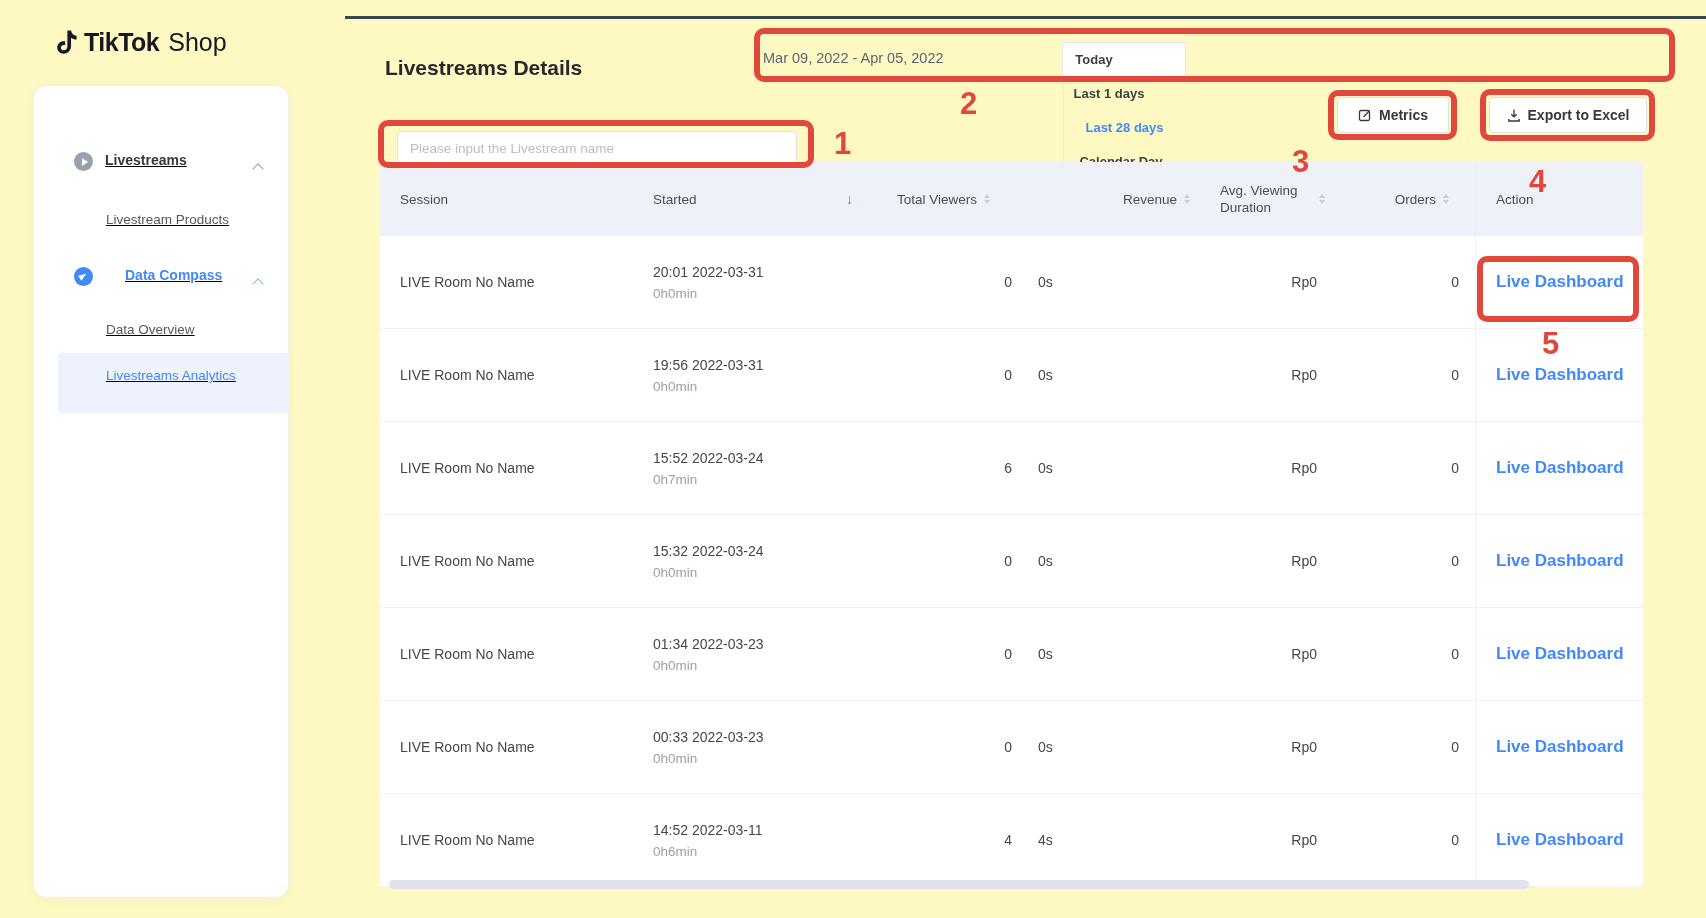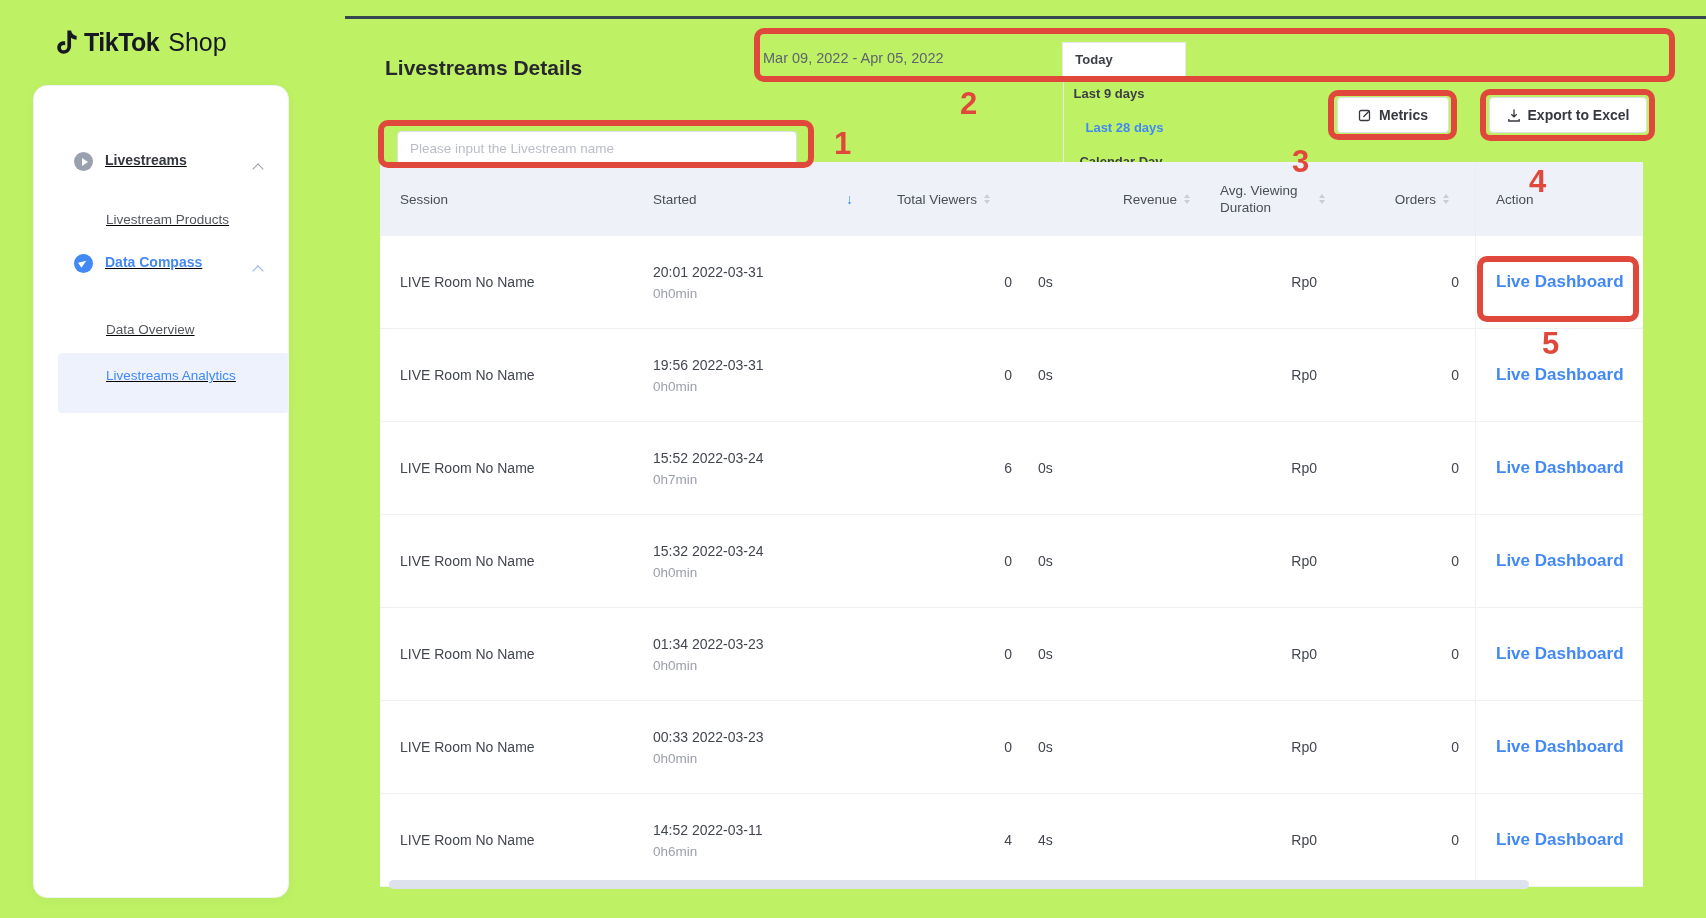--- a/index.html
+++ b/index.html
@@ -1,18 +1,18 @@
 <!DOCTYPE html>
 <html><head>
 <meta charset="utf-8">
 <style>
   * { margin:0; padding:0; box-sizing:border-box; }
   html,body { width:1706px; height:918px; }
   body { font-family:"Liberation Sans", sans-serif; background:#fdfdfd; overflow:hidden; }
-  .canvas { position:relative; width:1706px; height:918px; background:#bef264; }
+  .canvas { position:relative; width:1706px; height:918px; background:#fef9c3; }
 
   
   .topline { position:absolute; left:345px; top:16px; width:1361px; height:3px; background:#37474f; }
 
   
   .logo { position:absolute; left:55px; top:28px; display:flex; align-items:center; gap:5px; }
   .logo .note { width:24px; height:27px; display:block; }
   .logo .bold { font-size:25px; font-weight:800; color:#161823; letter-spacing:-0.5px; }
   .logo .light { font-size:25px; font-weight:400; color:#161823; margin-left:4px; }
 
@@ -129,21 +129,21 @@
           <span class="play"></span>
         </span>
       <span class="nav-group-label">Livestreams</span>
       <span class="chev"></span>
     </div>
 
     <div class="nav-row" style="top:126px; height:26px;">
       <span class="nav-sub-label">Livestream Products</span>
     </div>
 
-    <div class="nav-row" style="top:168px; height:30px;">
+    <div class="nav-row" style="top:181px; height:30px;gap:20px;">
       <span class="circle-ic blue">
           <span class="needle"></span>
         </span>
       <span class="nav-group-label blue">Data Compass</span>
       <span class="chev blue"></span>
     </div>
 
     <div class="nav-row" style="top:236px; height:26px;">
       <span class="nav-sub-label">Data Overview</span>
     </div>
@@ -151,21 +151,21 @@
     <div class="nav-row" style="top:282px; height:30px;">
       <span class="nav-sub-label blue">Livestreams Analytics</span>
     </div>
   </div>
 
   <div class="page-title">Livestreams Details</div>
   <div class="daterange">Mar 09, 2022 - Apr 05, 2022</div>
 
   <div class="tabs">
     <div class="tab" style="width:62px;">Today</div>
-    <div class="tab" style="width:91px;">Last 9 days</div>
+    <div class="tab" style="width:91px;">Last 1 days</div>
     <div class="tab active" style="width:122px;">Last 28 days</div>
     <div class="tab" style="width:115px;">Calendar Day</div>
     <div class="tab" style="width:62px;">Week</div>
     <div class="tab" style="width:66px;">Month</div>
     <div class="tab" style="width:68px;">Custom</div>
   </div>
 
   <input class="search" type="text" placeholder="Please input the Livestream name" style="">
 
   <div class="btn btn-metrics">

